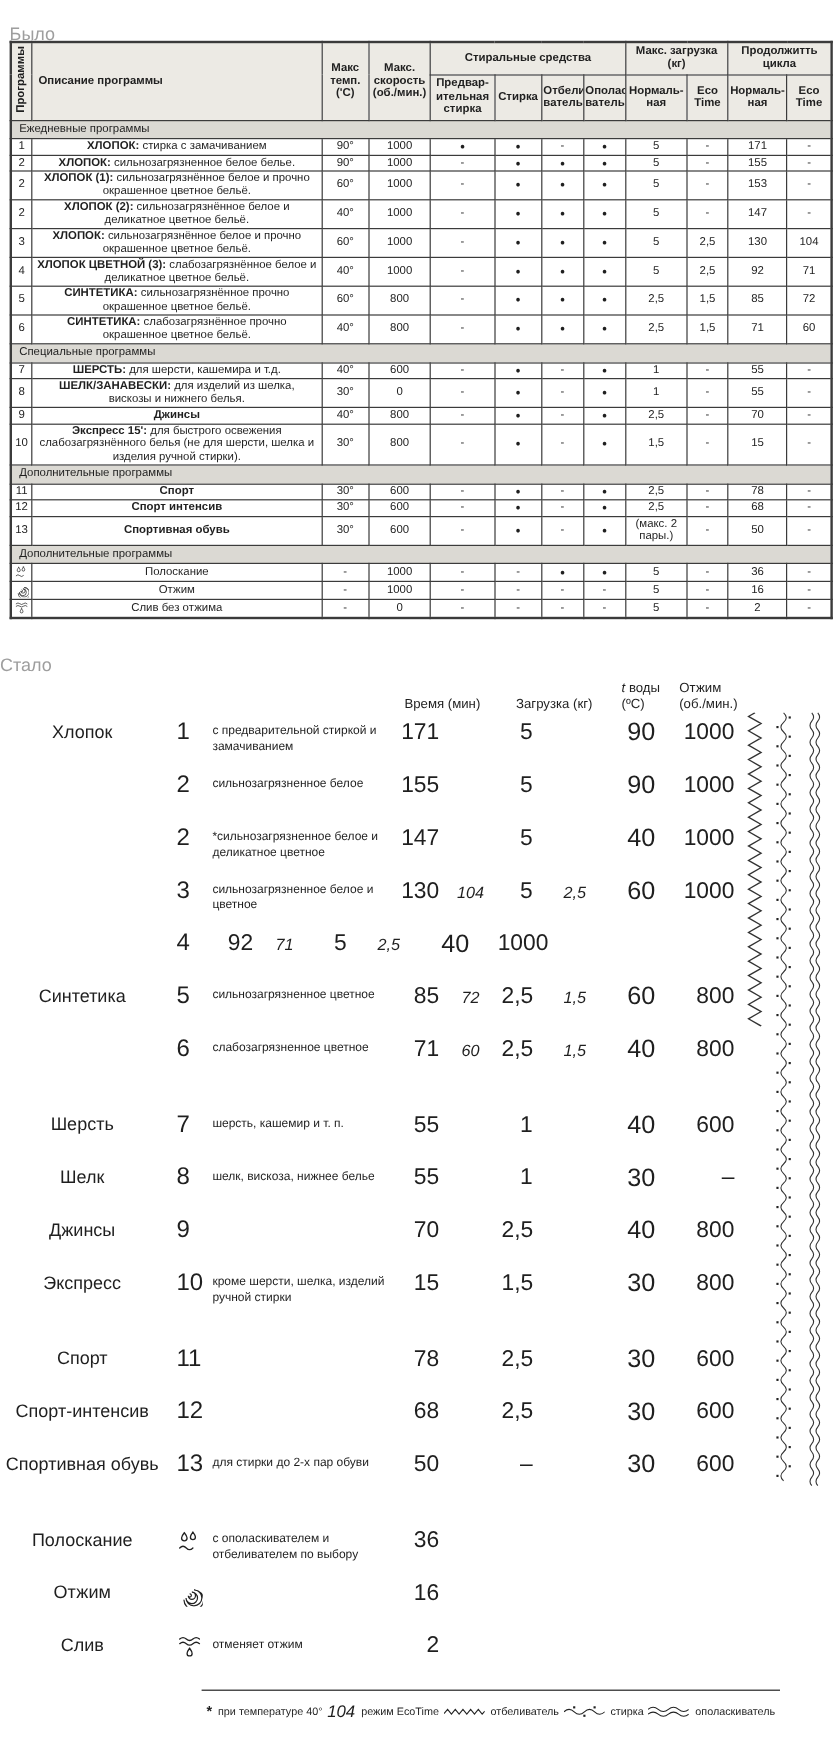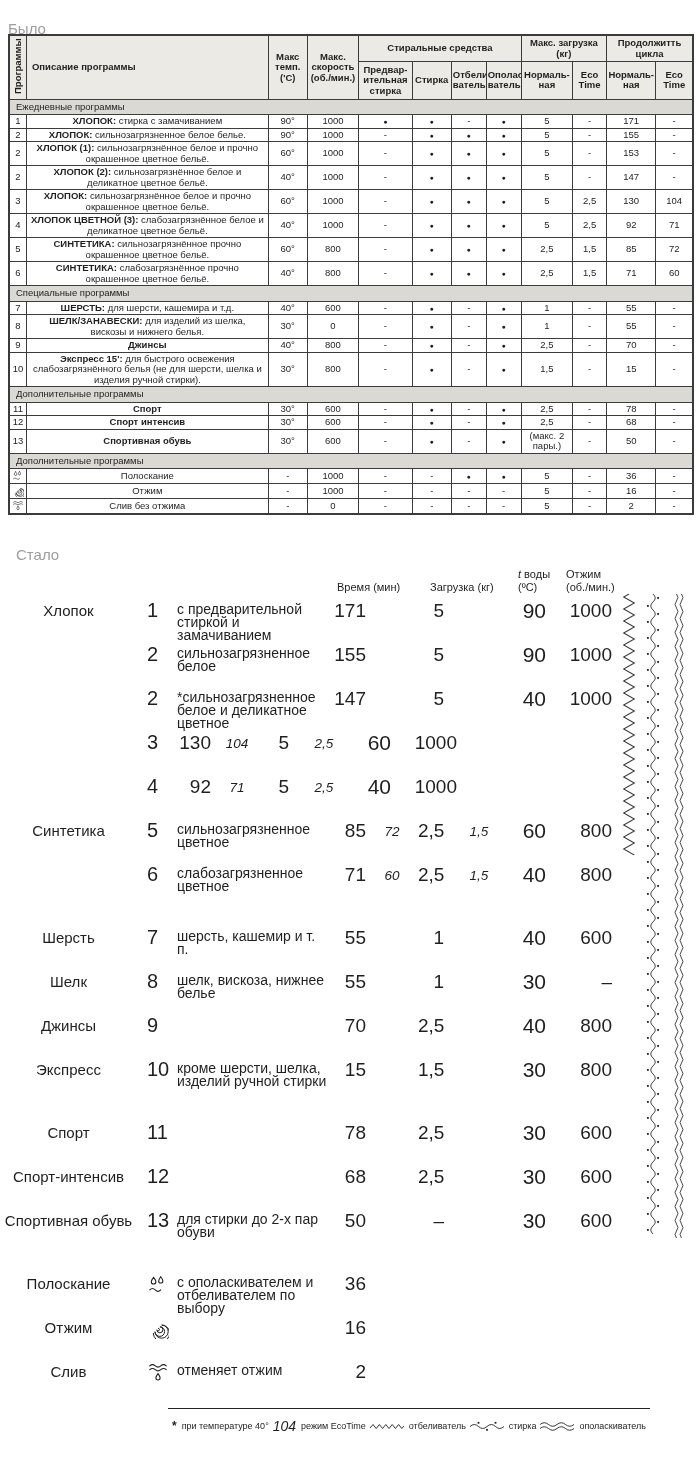--- a/index.html
+++ b/index.html
@@ -19,33 +19,33 @@
   #before th{background:var(--header-bg);font-weight:bold;text-align:center;padding:2px 1px}
   #before td.sec{background:var(--section-bg);font-weight:normal;padding:2px 3px 2px 6px;text-align:left}
   #before td.c{text-align:center}
   #before td.desc{padding:1px 3px;text-align:center}
   .vert{writing-mode:vertical-rl;transform:rotate(180deg);font-weight:bold;display:inline-block;height:56px}
   .dot{font-size:7px;line-height:7px}
   .icon-xs{width:12px;height:12px;display:inline-block;vertical-align:middle}
 
   
   #after{position:absolute;left:0;top:546px;width:700px;height:870px}
-  #after-label{position:absolute;left:16px;top:0}
+  #after-label{position:absolute;left:0;top:0}
   .ah{display:flex;align-items:flex-end;padding-top:8px;height:40px;font-size:11px;line-height:13px}
   .h-label{width:137px}.h-num{width:40px}.h-desc{width:155px}
   .h-time{width:86px;padding-left:5px;box-sizing:border-box}
   .h-load{width:86px;padding-left:12px;box-sizing:border-box}
   .h-temp{width:52px;padding-left:14px;box-sizing:border-box}
   .h-spin{width:70px;padding-left:10px;box-sizing:border-box}
   #after-rows{margin-top:6px}
   .arow{display:flex;align-items:flex-start;height:44px}
   .arow.gap{margin-top:19px}
   .a-label{width:137px;text-align:center;font-size:15px;padding-top:2px;box-sizing:border-box}
   .a-num{width:40px;padding-left:10px;font-size:20px;line-height:21px;box-sizing:border-box}
-  .a-desc{width:155px;font-size:14px;line-height:13px;padding-top:3px;padding-right:4px;box-sizing:border-box}
+  .a-desc{width:155px;font-size:10px;line-height:13px;padding-top:3px;padding-right:4px;box-sizing:border-box}
   .a-time{width:46px;text-align:right;font-size:19px;line-height:21px;padding-right:12px;box-sizing:border-box}
   .a-time-eco{width:40px;text-align:center;font-size:13.5px;font-style:italic;padding-top:4px;padding-right:12px;box-sizing:border-box}
   .a-load{width:50px;text-align:right;font-size:19px;line-height:21px;padding-right:24px;box-sizing:border-box}
   .a-load-eco{width:36px;text-align:center;font-size:13.5px;font-style:italic;padding-top:4px;padding-right:14px;box-sizing:border-box}
   .a-temp{width:52px;text-align:right;font-size:21px;line-height:21px;padding-right:10px;box-sizing:border-box}
   .a-spin{width:70px;text-align:right;font-size:19px;line-height:21px;padding-right:14px;box-sizing:border-box}
   .icon-md{width:22px;height:20px;display:inline-block;margin-top:2px}
   .squiggle{position:absolute;width:14px;overflow:visible}
 
   
@@ -424,20 +424,21 @@
      <div class="a-time">147</div>
      <div class="a-time-eco"></div>
      <div class="a-load">5</div>
      <div class="a-load-eco"></div>
      <div class="a-temp">40</div>
      <div class="a-spin">1000</div>
       </div>
       <div class="arow">
         <div class="a-label"></div>
      <div class="a-num">3</div>
+     <div class="a-desc">сильнозагрязненное белое и цветное</div>
      <div class="a-time">130</div>
      <div class="a-time-eco">104</div>
      <div class="a-load">5</div>
      <div class="a-load-eco">2,5</div>
      <div class="a-temp">60</div>
      <div class="a-spin">1000</div>
       </div>
       <div class="arow">
         <div class="a-label"></div>
      <div class="a-num">4</div>

